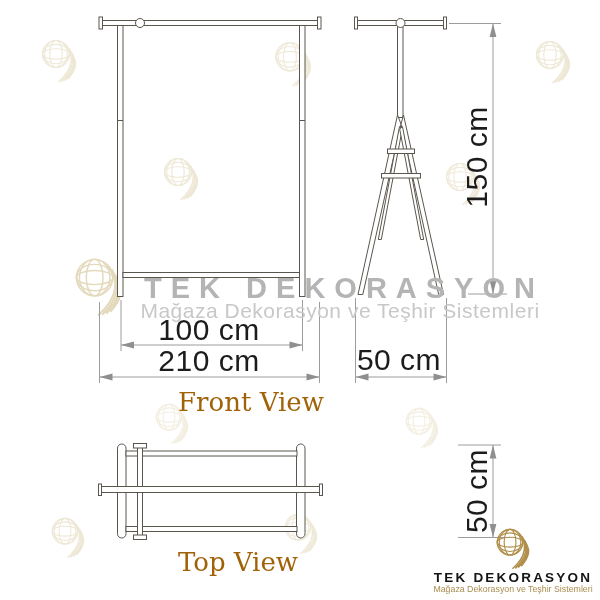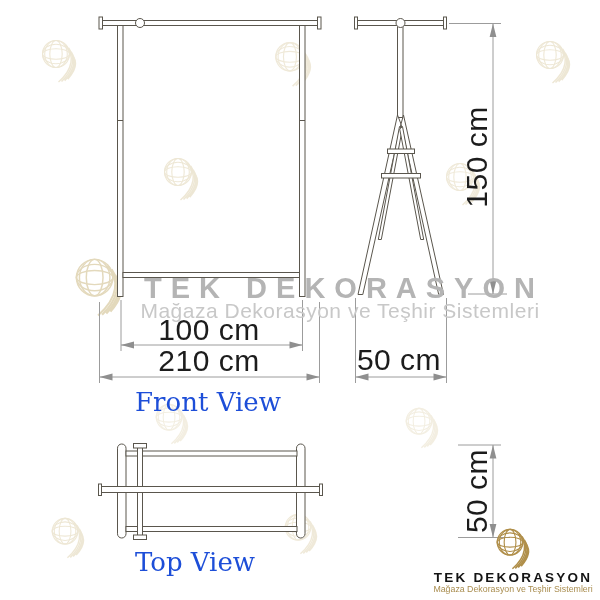--- a/index.html
+++ b/index.html
@@ -4,21 +4,21 @@
 <style>
   html,body{margin:0;padding:0;background:#fff;}
   .canvas{position:relative;width:600px;height:600px;background:#ffffff;overflow:hidden;
           font-family:"Liberation Sans",sans-serif;}
   .canvas svg{position:absolute;left:0;top:0;}
   .dim-label{position:absolute;transform:translate(-50%,-50%);white-space:nowrap;
              font-size:30px;color:#1c1c1c;letter-spacing:0.5px;}
   .dim-label.rot{transform:translate(-50%,-50%) rotate(-90deg);}
   .view-label{position:absolute;transform:translate(-50%,-50%);white-space:nowrap;
               font-family:"DejaVu Serif","Liberation Serif",serif;
-              font-size:26px;color:#1d4ed8;}
+              font-size:26px;color:#a16207;margin-left:43px;}
   .wm-title{position:absolute;transform:translate(-50%,-50%);white-space:nowrap;
             font-size:29px;font-weight:bold;letter-spacing:9px;color:#b4b4b4;}
   .wm-sub{position:absolute;transform:translate(-50%,-50%);white-space:nowrap;
           font-size:21px;letter-spacing:0.5px;color:#c8c8c8;}
   .logo-title{position:absolute;transform:translate(-50%,-50%);white-space:nowrap;
               font-size:13.5px;font-weight:bold;letter-spacing:2.2px;color:#141414;}
   .logo-sub{position:absolute;transform:translate(-50%,-50%);white-space:nowrap;
             font-size:8.8px;color:#a98d4f;}
 </style>
 </head>

